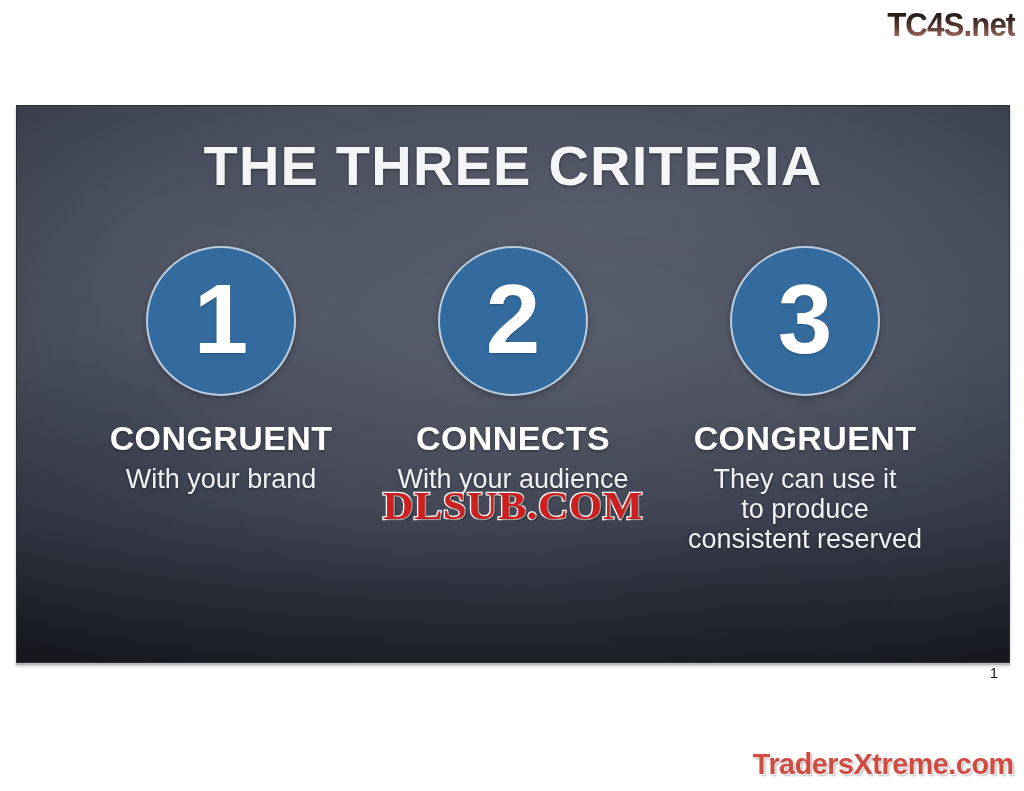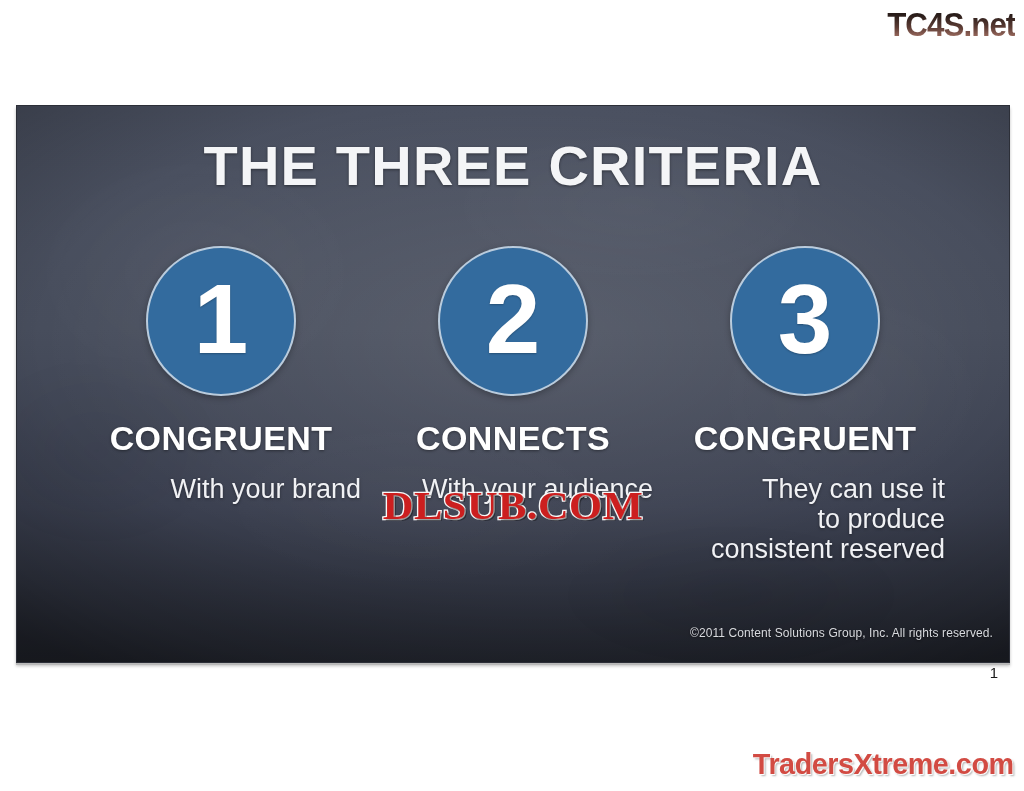--- a/index.html
+++ b/index.html
@@ -131,29 +131,28 @@
     margin-top: 23px;
     color: #ffffff;
     font-family: "Liberation Sans", sans-serif;
     font-weight: bold;
     font-size: 34px;
     line-height: 38px;
     letter-spacing: 0.4px;
     text-shadow: 0 1px 3px rgba(0,0,0,0.40);
   }
   .criterion-sub {
-    margin-top: 17px;
+    margin-top: 7px;
     color: #f0f1f4;
     font-family: "Liberation Sans", sans-serif;
     font-weight: normal;
     font-size: 27px;
     line-height: 30px;
     text-shadow: 0 1px 3px rgba(0,0,0,0.40);
     white-space: pre-line;
-    text-align: right;
   }
 
   
   #dlsub-watermark {
     position: absolute;
     left: 50%;
     top: 380px;
     transform: translateX(-50%) scaleX(1.06);
     font-family: "Liberation Serif", serif;
     font-weight: bold;
@@ -251,19 +250,18 @@
       <div class="criterion-title">CONGRUENT</div>
       <div class="criterion-sub">They can use it
 to produce
 consistent reserved</div>
     </div>
 
   </div>
 
   <div id="dlsub-watermark">DLSUB.COM</div>
 
-  <div id="copyright">©2011 Content Solutions Group, Inc.  All rights reserved.</div>
 
 </div>
 
 <div id="page-number">1</div>
 
 <div id="tx-logo">TradersXtreme.com</div>
 
 </body></html>

